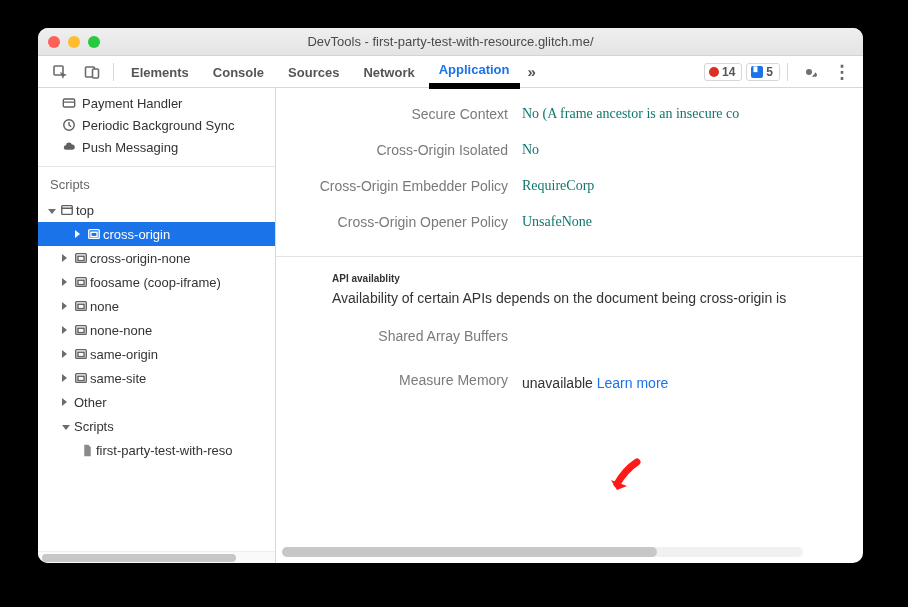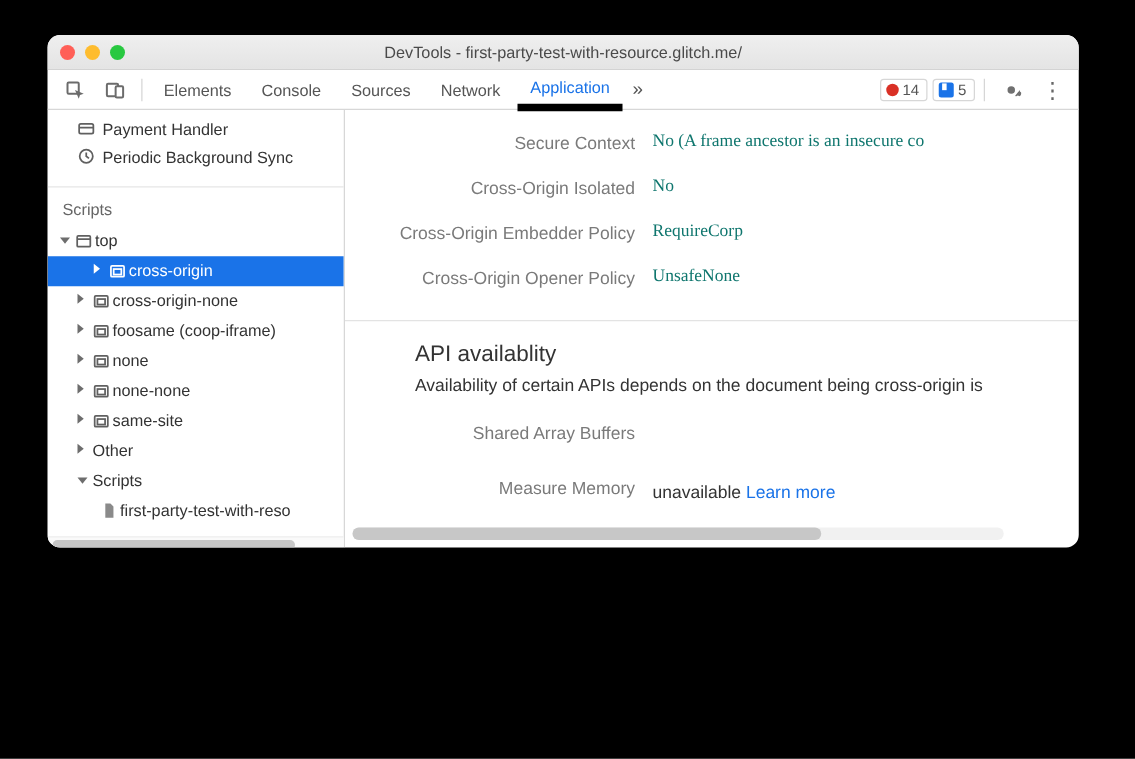--- a/index.html
+++ b/index.html
@@ -10,21 +10,21 @@
       font-family: -apple-system, BlinkMacSystemFont, "Segoe UI", Helvetica, Arial, sans-serif;
       font-size: 13px;
       color: #333;
       position: relative;
     }
     .window {
       position: absolute;
       top: 28px;
       left: 38px;
       width: 825px;
-      height: 410px;
+      height: 535px;
       background: #fff;
       border-radius: 10px;
       box-shadow: 0 20px 60px rgba(0,0,0,0.6);
       overflow: hidden;
       display: flex;
       flex-direction: column;
     }
     .titlebar {
       height: 28px;
       background: linear-gradient(#efefef,#e4e4e4);
@@ -56,20 +56,21 @@
     }
     .toolbar {
       height: 32px;
       border-bottom: 1px solid #d7d7d7;
       display: flex;
       align-items: center;
       padding-left: 8px;
       font-size: 13px;
       color: #555;
       gap: 4px;
+      font-weight: bold;
     }
     .toolbar .btn { padding: 4px 6px; display:flex; align-items:center; }
     .toolbar .sep { width:1px; height:18px; background:#d6d6d6; margin:0 3px;}
     .tab { padding: 7px 10px 6px; cursor:default; }
     .tab.active { color:#1a73e8; border-bottom:6px solid #000000; }
     .toolbar-right { margin-left:auto; display:flex; align-items:center; padding-right:6px; gap:4px;}
     .badge {
       display:flex; align-items:center;
       border:1px solid #d7d7d7; border-radius:3px;
       padding:1px 6px 1px 4px; font-size:12px; gap:3px;
@@ -128,21 +129,21 @@
       font-size:14px;
     }
     .prop .k {
       width: 246px; text-align:right;
       color:#7a7a7a; padding-right:14px;
     }
     .prop .v { color:#0f766e; flex:1; white-space:nowrap; overflow:hidden;font-family:Liberation Serif, serif;}
     .hr {
       border-top:1px solid #e3e3e3; margin-top:6px; }
     .section-head {
-      font-weight:400; padding:16px 0 6px 56px; font-size:18px;
+      font-weight:700; padding:16px 0 6px 56px; font-size:10px;
     }
     .section-sub {
       padding:0 0 12px 56px; color:#333; font-size:14px; white-space:nowrap; overflow:hidden;
     }
     .api-prop {
       display:flex; padding:8px 16px 8px 0; font-size:14px;
     }
     .api-prop .k {
       width:246px; text-align:right; color:#7a7a7a; padding-right:14px; align-self:flex-start; padding-top:2px;
     }
@@ -341,20 +342,30 @@
           <span>none-none</span>
         </div>
         <div class="tree-row indent1">
           <span class="tri"><span class="caret-right"></span></span>
           <span class="ico">
               <svg class="icon-svg" viewBox="0 0 16 16">
                 <rect x="2" y="3" width="12" height="10" rx="1"></rect>
                 <rect x="4.5" y="6" width="7" height="5"></rect>
               </svg>
             </span>
+          <span>same-origin</span>
+        </div>
+        <div class="tree-row indent1">
+          <span class="tri"><span class="caret-right"></span></span>
+          <span class="ico">
+              <svg class="icon-svg" viewBox="0 0 16 16">
+                <rect x="2" y="3" width="12" height="10" rx="1"></rect>
+                <rect x="4.5" y="6" width="7" height="5"></rect>
+              </svg>
+            </span>
           <span>same-site</span>
         </div>
         <div class="tree-row indent1">
           <span class="tri"><span class="caret-right"></span></span>
           <span>Other</span>
         </div>
         <div class="tree-row indent1">
           <span class="tri"><span class="caret-down"></span></span>
           <span>Scripts</span>
         </div>

